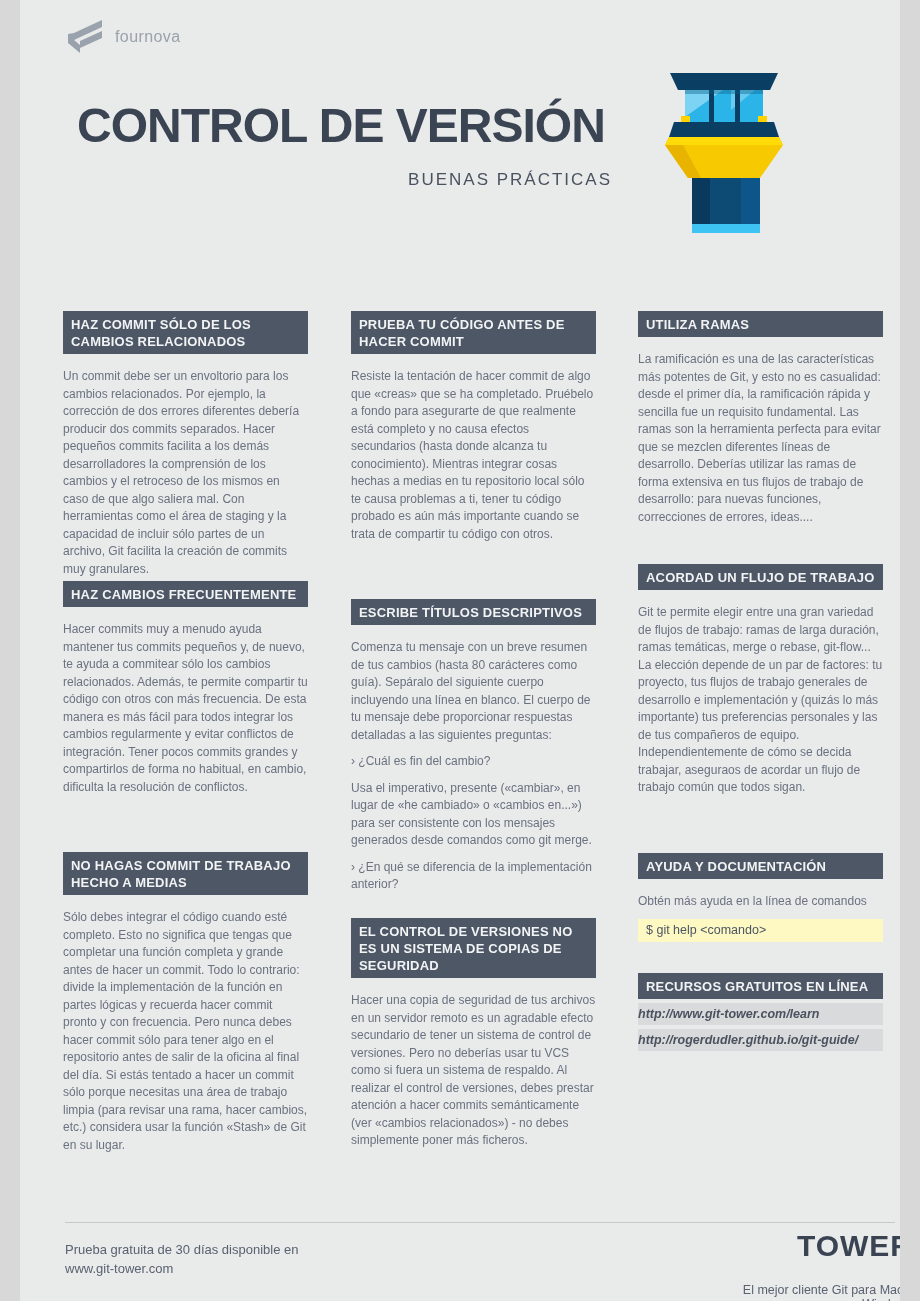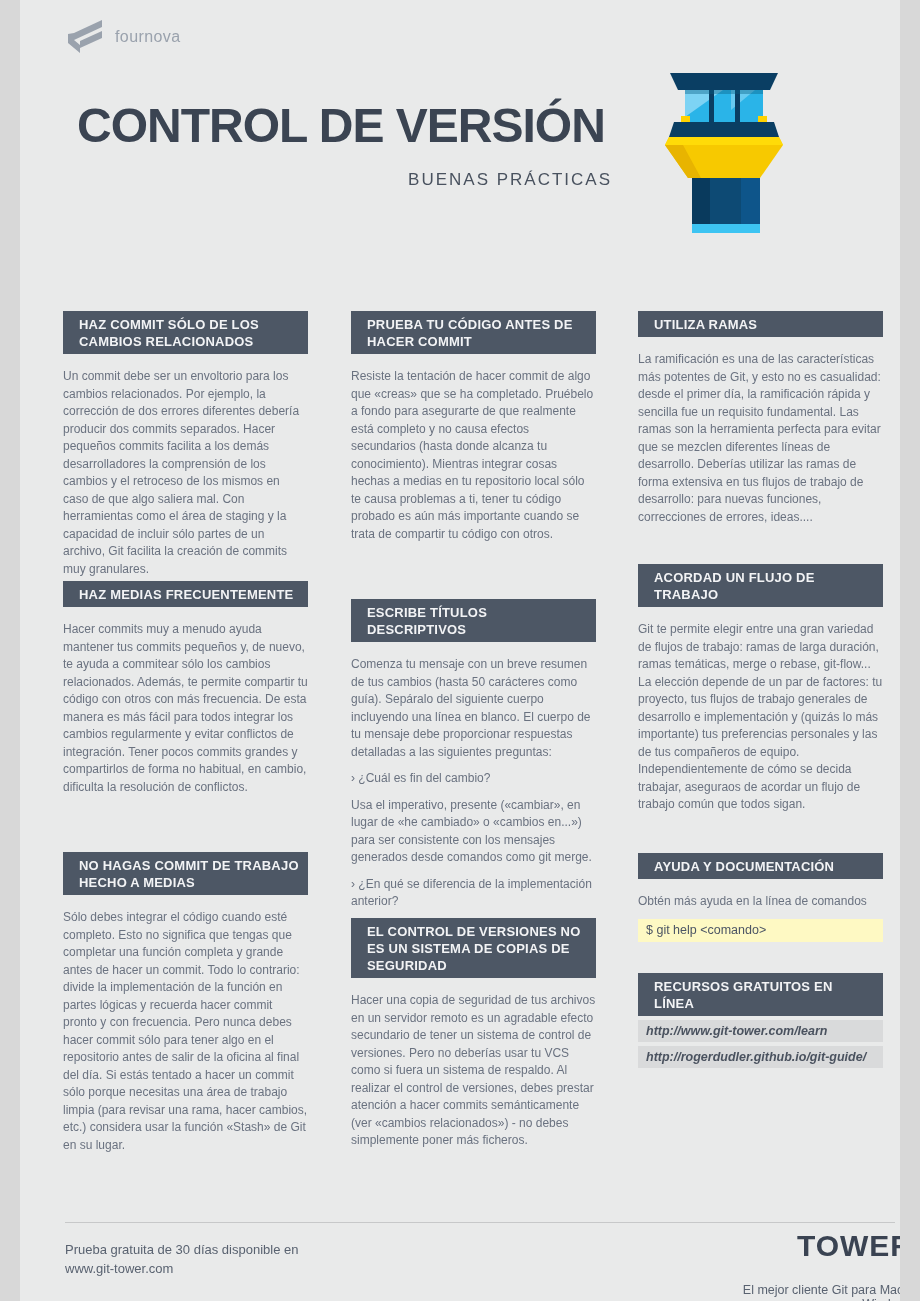--- a/index.html
+++ b/index.html
@@ -26,21 +26,21 @@
   .subtitle { margin-top: 20px; text-align: right; font-size: 17px; color: #49525f; letter-spacing: 2px; }
 
   
   .tower { position: absolute; left: 645px; top: 72px; }
 
   
   .section { position: absolute; width: 245px; }
   .sec-bar {
     background: #4d5765; color: #f2f3f5;
     font-weight: bold; font-size: 13px; line-height: 17px;
-    padding: 5px 8px 4px 16px; letter-spacing: .2px;
+    padding: 5px 8px 4px 8px; letter-spacing: .2px;
   }
   .sec-body { margin: 14px 0 0 0; font-size: 12px; line-height: 17.5px; color: #6a7280; }
   .bullet { margin-top: 9px; }
   .followup { margin-top: 9px; }
 
   .c1s1 { left: 43px;  top: 311px; }
   .c1s2 { left: 43px;  top: 581px; }
   .c1s3 { left: 43px;  top: 852px; }
   .c2s1 { left: 331px; top: 311px; }
   .c2s2 { left: 331px; top: 599px; }
@@ -52,21 +52,21 @@
 
   .code-bar {
     margin-top: 8px; background: #fef9c3; color: #4c5564;
     font-size: 12.5px; line-height: 15px; padding: 4px 8px;
   }
   .links { margin-top: 4px; }
   .link-bar {
     display: block; width: 245px; margin-top: 4px;
     background: #d9dadb; color: #4a525f;
     font-style: italic; font-weight: bold; font-size: 12.5px; line-height: 16px;
-    padding: 3px 8px; text-decoration: none; cursor: pointer;
+    padding: 3px 0; text-decoration: none; cursor: pointer;
   }
 
   
   .footer-rule { position: absolute; left: 45px; top: 1222px; width: 830px; border-top: 1px solid #c7c8c9; }
   .footer-left { position: absolute; left: 45px; top: 1240px; font-size: 13px; line-height: 19px; color: #596270; }
   .footer-right { position: absolute; left: 673px; top: 1231px; width: 220px; text-align: right; }
   .tower-word { font-size: 30px; line-height: 1; font-weight: bold; color: #3a4352; letter-spacing: 1px; }
   .tagline { margin-top: 22px; font-size: 12.5px; color: #596270; }
 </style>
 </head>
@@ -107,37 +107,37 @@
     <rect x="76" y="106" width="19" height="46" fill="#0e558a"></rect>
     <rect x="27" y="152" width="68" height="9" fill="#3dc4f2"></rect>
   </svg>
 
   <section class="section c1s1">
     <div class="sec-bar">HAZ COMMIT SÓLO DE LOS CAMBIOS RELACIONADOS</div>
     <p class="sec-body">Un commit debe ser un envoltorio para los cambios relacionados. Por ejemplo, la corrección de dos errores diferentes debería producir dos commits separados. Hacer pequeños commits facilita a los demás desarrolladores la comprensión de los cambios y el retroceso de los mismos en caso de que algo saliera mal. Con herramientas como el área de staging y la capacidad de incluir sólo partes de un archivo, Git facilita la creación de commits muy granulares.</p>
   </section>
 
   <section class="section c1s2">
-    <div class="sec-bar">HAZ MEDIAS FRECUENTEMENTE</div>
+    <div class="sec-bar">HAZ CAMBIOS FRECUENTEMENTE</div>
     <p class="sec-body">Hacer commits muy a menudo ayuda mantener tus commits pequeños y, de nuevo, te ayuda a commitear sólo los cambios relacionados. Además, te permite compartir tu código con otros con más frecuencia. De esta manera es más fácil para todos integrar los cambios regularmente y evitar conflictos de integración. Tener pocos commits grandes y compartirlos de forma no habitual, en cambio, dificulta la resolución de conflictos.</p>
   </section>
 
   <section class="section c1s3">
     <div class="sec-bar">NO HAGAS COMMIT DE TRABAJO HECHO A MEDIAS</div>
     <p class="sec-body">Sólo debes integrar el código cuando esté completo. Esto no significa que tengas que completar una función completa y grande antes de hacer un commit. Todo lo contrario: divide la implementación de la función en partes lógicas y recuerda hacer commit pronto y con frecuencia. Pero nunca debes hacer commit sólo para tener algo en el repositorio antes de salir de la oficina al final del día. Si estás tentado a hacer un commit sólo porque necesitas una área de trabajo limpia (para revisar una rama, hacer cambios, etc.) considera usar la función «Stash» de Git en su lugar.</p>
   </section>
 
   <section class="section c2s1">
     <div class="sec-bar">PRUEBA TU CÓDIGO ANTES DE HACER COMMIT</div>
     <p class="sec-body">Resiste la tentación de hacer commit de algo que «creas» que se ha completado. Pruébelo a fondo para asegurarte de que realmente está completo y no causa efectos secundarios (hasta donde alcanza tu conocimiento). Mientras integrar cosas hechas a medias en tu repositorio local sólo te causa problemas a ti, tener tu código probado es aún más importante cuando se trata de compartir tu código con otros.</p>
   </section>
 
   <section class="section c2s2">
     <div class="sec-bar">ESCRIBE TÍTULOS DESCRIPTIVOS</div>
-    <p class="sec-body">Comenza tu mensaje con un breve resumen de tus cambios (hasta 50 carácteres como guía). Sepáralo del siguiente cuerpo incluyendo una línea en blanco. El cuerpo de tu mensaje debe proporcionar respuestas detalladas a las siguientes preguntas:</p>
+    <p class="sec-body">Comenza tu mensaje con un breve resumen de tus cambios (hasta 80 carácteres como guía). Sepáralo del siguiente cuerpo incluyendo una línea en blanco. El cuerpo de tu mensaje debe proporcionar respuestas detalladas a las siguientes preguntas:</p>
     <p class="sec-body bullet"><span>›</span> <span>¿Cuál es fin del cambio?</span></p>
     <p class="sec-body followup">Usa el imperativo, presente («cambiar», en lugar de «he cambiado» o «cambios en...») para ser consistente con los mensajes generados desde comandos como git merge.</p>
     <p class="sec-body bullet"><span>›</span> <span>¿En qué se diferencia de la implementación anterior?</span></p>
   </section>
 
   <section class="section c2s3">
     <div class="sec-bar">EL CONTROL DE VERSIONES NO ES UN SISTEMA DE COPIAS DE SEGURIDAD</div>
     <p class="sec-body">Hacer una copia de seguridad de tus archivos en un servidor remoto es un agradable efecto secundario de tener un sistema de control de versiones. Pero no deberías usar tu VCS como si fuera un sistema de respaldo. Al realizar el control de versiones, debes prestar atención a hacer commits semánticamente (ver «cambios relacionados») - no debes simplemente poner más ficheros.</p>
   </section>
 

